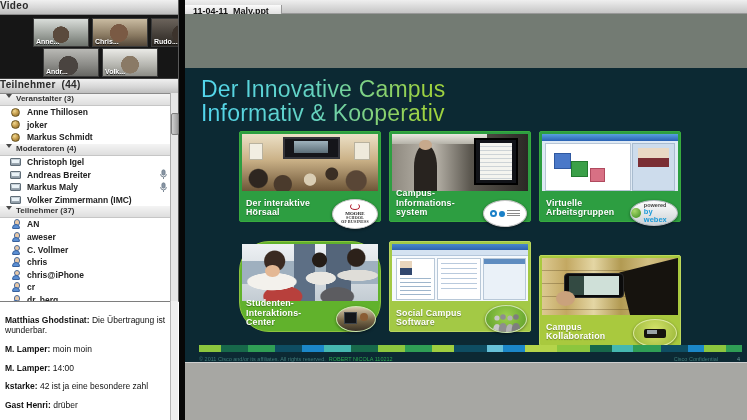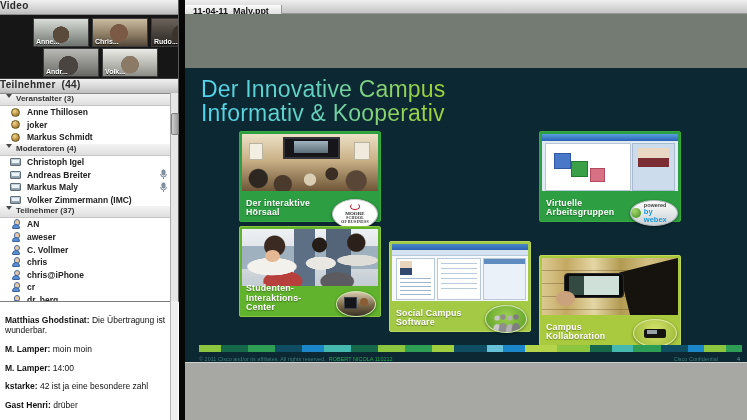--- a/index.html
+++ b/index.html
@@ -53,21 +53,21 @@
   .slide{position:absolute;left:0;top:54px;width:562px;height:294px;background:#0c2933;overflow:hidden;}
   .slide-title{position:absolute;left:16px;top:10px;margin:0;font-size:23px;font-weight:400;line-height:1.03;letter-spacing:.2px;background:linear-gradient(90deg,#52d6ee 0%,#63d2c2 45%,#9ed23f 92%);-webkit-background-clip:text;background-clip:text;color:transparent;}
 
   .grid{position:absolute;left:54px;top:63px;width:442px;height:201px;}
   .tile{position:absolute;width:142px;height:91px;box-sizing:border-box;border-radius:2px;}
   .t-r1{background:#2d9e41;border:1px solid #38ab3e;}
   .t4{background:#61b22c;border:1px solid #8cc43e;}
   .t5{background:#a3c945;border:1px solid #b9d65e;}
   .t6{background:#a9c93e;border:1px solid #bdd85c;}
   .pos1{left:0;top:0;}.pos2{left:150px;top:0;}.pos3{left:300px;top:0;}
-  .pos4{left:0;top:95px;}.pos5{left:150px;top:110px;}.pos6{left:300px;top:112px;margin-top:12px;}
+  .pos4{left:0;top:110px;border-radius:30px;}.pos5{left:150px;top:110px;}.pos6{left:300px;top:112px;margin-top:12px;}
   .photo{position:absolute;left:2px;right:2px;top:2px;height:57px;overflow:hidden;}
   .tlabel{position:absolute;left:6px;bottom:3px;font-size:8.8px;font-weight:700;color:#fff;line-height:1.1;letter-spacing:.2px;text-shadow:0 1px 1px rgba(0,0,0,.35);}
   .tlabel span{display:block;}
 
   
   .ph1{background:linear-gradient(180deg,#ece0c6 0%,#cbb288 45%,#6e5638 100%);}
   .ph1 .scr{position:absolute;left:30%;top:5%;width:42%;height:38%;background:#15151a;border:2px solid #34343a;box-sizing:border-box;}
   .ph1 .scr:after{content:"";position:absolute;left:18%;top:15%;width:64%;height:66%;background:linear-gradient(180deg,#9fb2bd,#5d6e78);}
   .ph1 .heads{position:absolute;inset:0;background:
     radial-gradient(circle at 12% 78%,#2e2620 0 7%,transparent 8%),
@@ -361,20 +361,37 @@
               <span>Hörsaal</span>
             </div>
             <div class="badge b1">
               <span class="crest"></span>
               <span class="m1">MOORE</span>
               <span class="m2">SCHOOL</span>
               <span class="m3">OF BUSINESS</span>
             </div>
           </div>
 
+          <div class="tile t-r1 pos2">
+            <div class="photo ph2">
+              <div class="ceil"></div>
+              <div class="person"></div>
+              <div class="disp"></div>
+            </div>
+            <div class="tlabel">
+              <span>Campus-</span>
+              <span>Informations-</span>
+              <span>system</span>
+            </div>
+            <div class="badge b2">
+              <span class="ring"></span>
+              <span class="dot"></span>
+              <span class="tinylines"></span>
+            </div>
+          </div>
 
           <div class="tile t-r1 pos3">
             <div class="photo ph3">
               <div class="bar"></div>
               <div class="docs">
                 <div class="d1"></div>
                 <div class="d2"></div>
                 <div class="d3"></div>
               </div>
               <div class="rp"></div>

